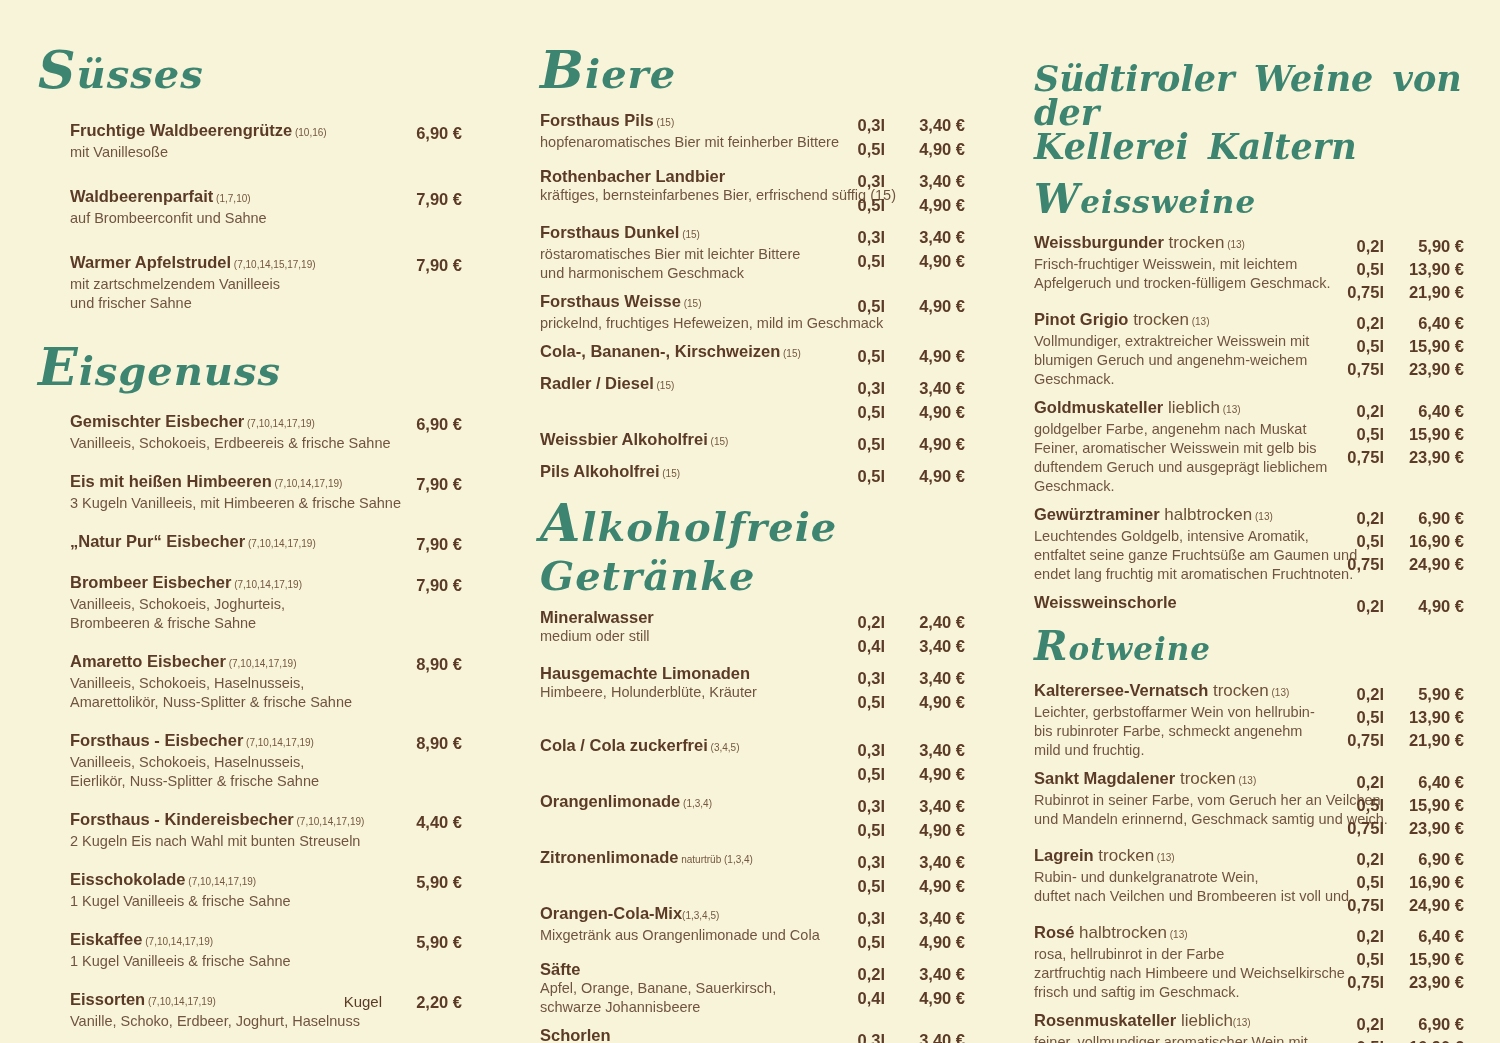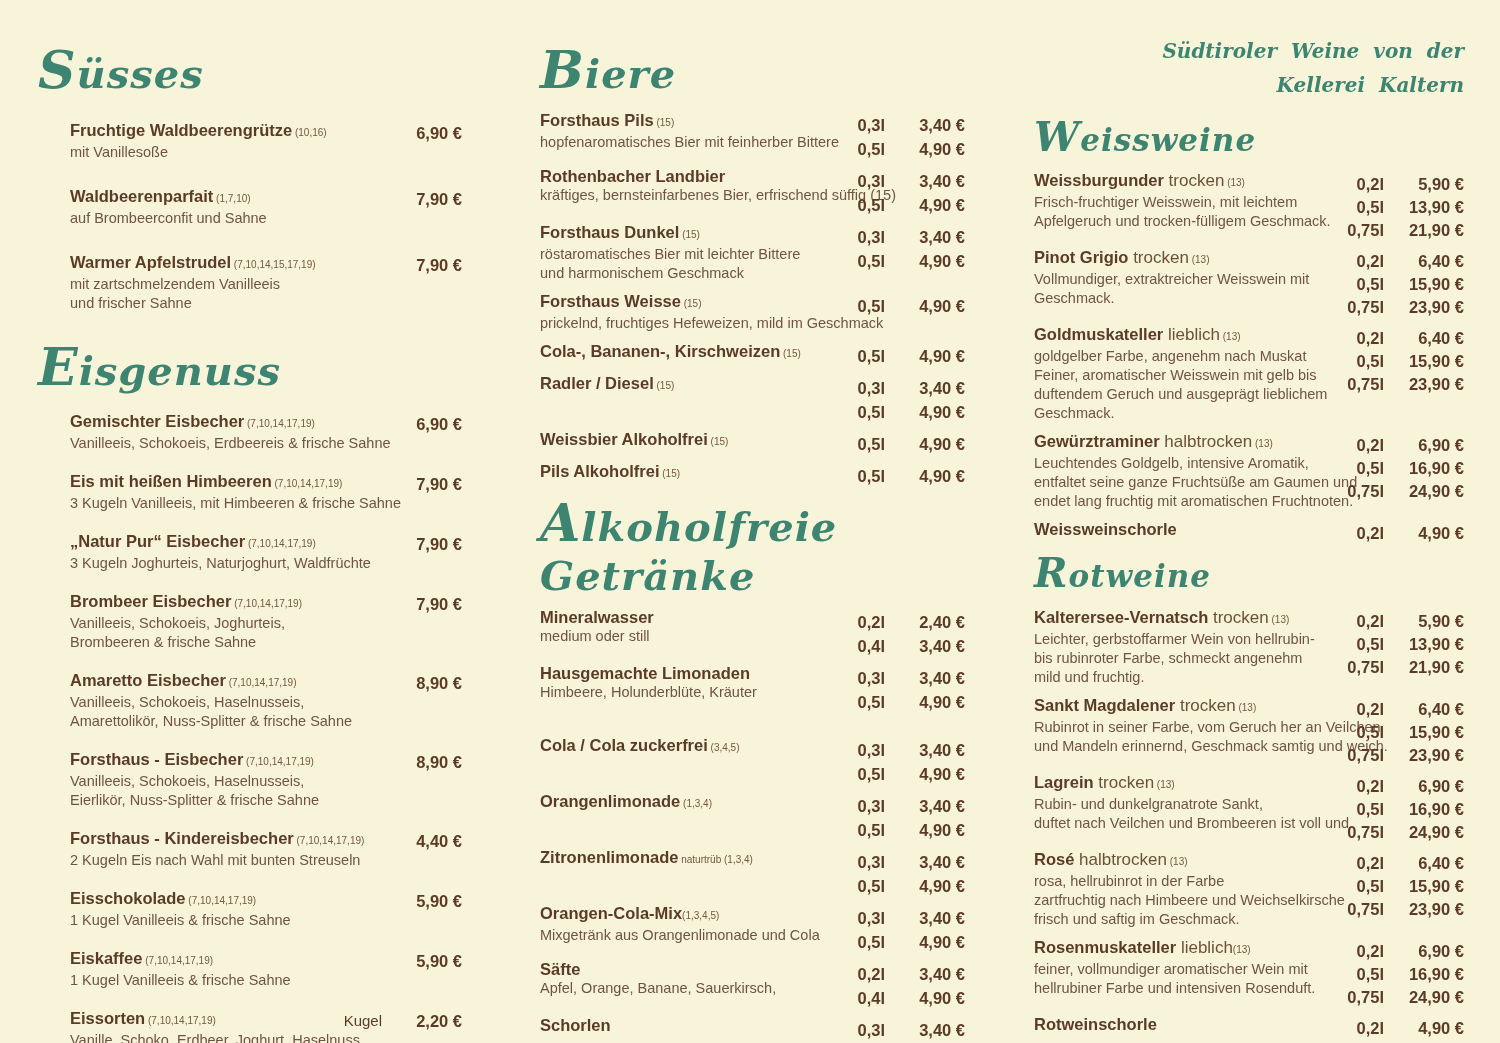--- a/index.html
+++ b/index.html
@@ -17,21 +17,21 @@
   .col-wines  { left:1034px; width:430px; padding-top:34px; }
 
   .script-heading {
     font-family:"DejaVu Serif", serif;
     font-style:italic; font-weight:bold;
     color: var(--heading, #3d8570);
   }
   .sec-heading { font-size:40px; line-height:1.15; letter-spacing:1px; margin-bottom:14px; }
   .sec-heading::first-letter { font-size:1.3em; }
   .col-wines .sec-heading { font-size:31px; margin-bottom:10px; }
-  .main-title { font-size:20px; line-height:34px; text-align:right; word-spacing:7px; margin-bottom:12px; }
+  .main-title { font-size:35px; line-height:34px; text-align:left; word-spacing:7px; margin-bottom:12px;margin-top:28px; }
   .sec-suesses .sec-heading { margin-bottom:20px; }
   .sec-eisgenuss { margin-top:8px; }
   .sec-biere .sec-heading { margin-bottom:10px; }
   .sec-alkoholfreie-getraenke .sec-heading { margin-bottom:8px; }
   .sec-rotweine { margin-top:6px; }
 
   .item { position:relative; margin-bottom:8px; }
   .col-sweets .item { margin-bottom:24px;margin-left:32px; }
   .sec-eisgenuss .item { margin-bottom:18px; }
   .item.extra-gap { margin-bottom:24px; }
@@ -134,23 +134,20 @@
           <div class="prices">
             <div class="price-row">
               <span class="size"></span>
               <span class="price">7,90 €</span>
             </div>
           </div>
         </div>
         <div class="item rows-1">
           <div class="item-main">
             <div class="item-title"><span class="b">„Natur Pur“ Eisbecher</span><span class="sm"> (7,10,14,17,19)</span></div>
-            <div class="item-desc">
-              <div class="desc-line">3 Kugeln Joghurteis, Naturjoghurt, Waldfrüchte</div>
-            </div>
           </div>
           <div class="prices">
             <div class="price-row">
               <span class="size"></span>
               <span class="price">7,90 €</span>
             </div>
           </div>
         </div>
         <div class="item rows-1">
           <div class="item-main">
@@ -475,20 +472,21 @@
               <span class="size">0,5l</span>
               <span class="price">4,90 €</span>
             </div>
           </div>
         </div>
         <div class="item rows-2">
           <div class="item-main">
             <div class="item-title"><span class="b">Säfte</span></div>
             <div class="item-desc">
               <div class="desc-line">Apfel, Orange, Banane, Sauerkirsch,</div>
+              <div class="desc-line">schwarze Johannisbeere</div>
             </div>
           </div>
           <div class="prices">
             <div class="price-row">
               <span class="size">0,2l</span>
               <span class="price">3,40 €</span>
             </div>
             <div class="price-row">
               <span class="size">0,4l</span>
               <span class="price">4,90 €</span>
@@ -536,20 +534,21 @@
               <span class="size">0,75l</span>
               <span class="price">21,90 €</span>
             </div>
           </div>
         </div>
         <div class="item rows-3">
           <div class="item-main">
             <div class="item-title"><span class="b">Pinot Grigio</span><span class="r"> trocken</span><span class="sm"> (13)</span></div>
             <div class="item-desc">
               <div class="desc-line">Vollmundiger, extraktreicher Weisswein mit</div>
+              <div class="desc-line">blumigen Geruch und angenehm-weichem</div>
               <div class="desc-line">Geschmack.</div>
             </div>
           </div>
           <div class="prices">
             <div class="price-row">
               <span class="size">0,2l</span>
               <span class="price">6,40 €</span>
             </div>
             <div class="price-row">
               <span class="size">0,5l</span>
@@ -668,21 +667,21 @@
             <div class="price-row">
               <span class="size">0,75l</span>
               <span class="price">23,90 €</span>
             </div>
           </div>
         </div>
         <div class="item rows-3">
           <div class="item-main">
             <div class="item-title"><span class="b">Lagrein</span><span class="r"> trocken</span><span class="sm"> (13)</span></div>
             <div class="item-desc">
-              <div class="desc-line">Rubin- und dunkelgranatrote Sankt,</div>
+              <div class="desc-line">Rubin- und dunkelgranatrote Wein,</div>
               <div class="desc-line">duftet nach Veilchen und Brombeeren ist voll und</div>
             </div>
           </div>
           <div class="prices">
             <div class="price-row">
               <span class="size">0,2l</span>
               <span class="price">6,90 €</span>
             </div>
             <div class="price-row">
               <span class="size">0,5l</span>

